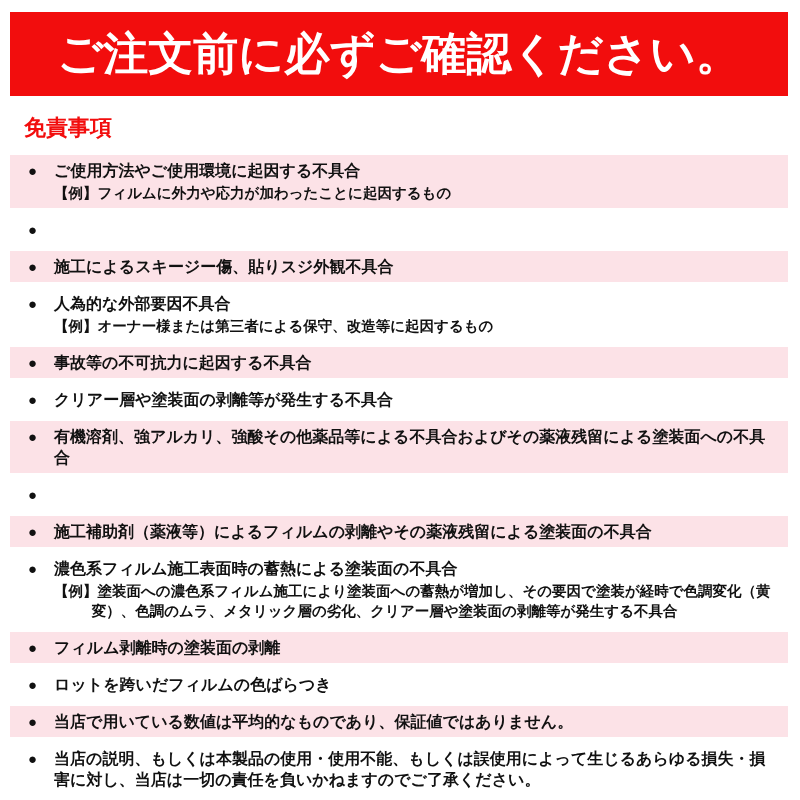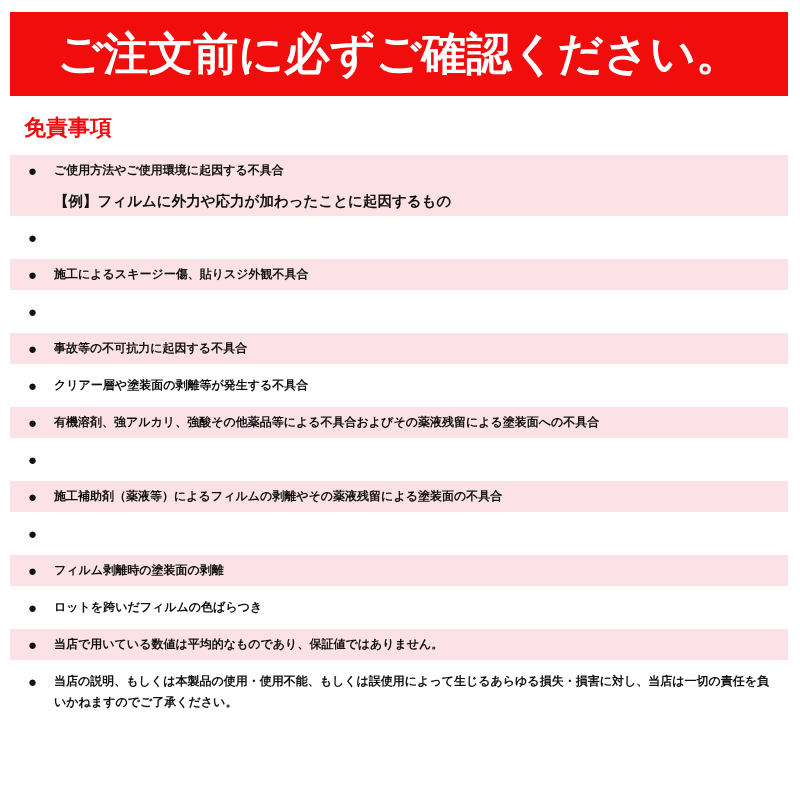--- a/index.html
+++ b/index.html
@@ -47,29 +47,29 @@
 
   .bullet {
     flex: none;
     width: 26px;
     font-size: 15px;
     line-height: 21px;
     color: #111;
   }
   .text { flex: 1 1 auto; min-width: 0; }
   .title {
-    font-size: 12px;
+    font-size: 16px;
     font-weight: bold;
     line-height: 21px;
   }
   .example {
     font-size: 14.5px;
     font-weight: bold;
     line-height: 20px;
-    margin-top: 10px;
+    margin-top: 2px;
     padding-left: 2.6em;
     text-indent: -2.6em;
   }
 </style>
 </head>
 <body>
 
 <div class="page">
   <div class="banner">
     <span class="banner-text">ご注文前に必ずご確認ください。</span>
@@ -89,20 +89,24 @@
         <span class="bullet">●</span>
       </div>
       <div class="item hl">
         <span class="bullet">●</span>
         <div class="text">
           <div class="title">施工によるスキージー傷、貼りスジ外観不具合</div>
         </div>
       </div>
       <div class="item">
         <span class="bullet">●</span>
+        <div class="text">
+          <div class="title">人為的な外部要因不具合</div>
+          <div class="example">【例】オーナー様または第三者による保守、改造等に起因するもの</div>
+        </div>
       </div>
       <div class="item hl">
         <span class="bullet">●</span>
         <div class="text">
           <div class="title">事故等の不可抗力に起因する不具合</div>
         </div>
       </div>
       <div class="item">
         <span class="bullet">●</span>
         <div class="text">
@@ -119,20 +123,24 @@
         <span class="bullet">●</span>
       </div>
       <div class="item hl">
         <span class="bullet">●</span>
         <div class="text">
           <div class="title">施工補助剤（薬液等）によるフィルムの剥離やその薬液残留による塗装面の不具合</div>
         </div>
       </div>
       <div class="item">
         <span class="bullet">●</span>
+        <div class="text">
+          <div class="title">濃色系フィルム施工表面時の蓄熱による塗装面の不具合</div>
+          <div class="example">【例】塗装面への濃色系フィルム施工により塗装面への蓄熱が増加し、その要因で塗装が経時で色調変化（黄変）、色調のムラ、メタリック層の劣化、クリアー層や塗装面の剥離等が発生する不具合</div>
+        </div>
       </div>
       <div class="item hl">
         <span class="bullet">●</span>
         <div class="text">
           <div class="title">フィルム剥離時の塗装面の剥離</div>
         </div>
       </div>
       <div class="item">
         <span class="bullet">●</span>
         <div class="text">

